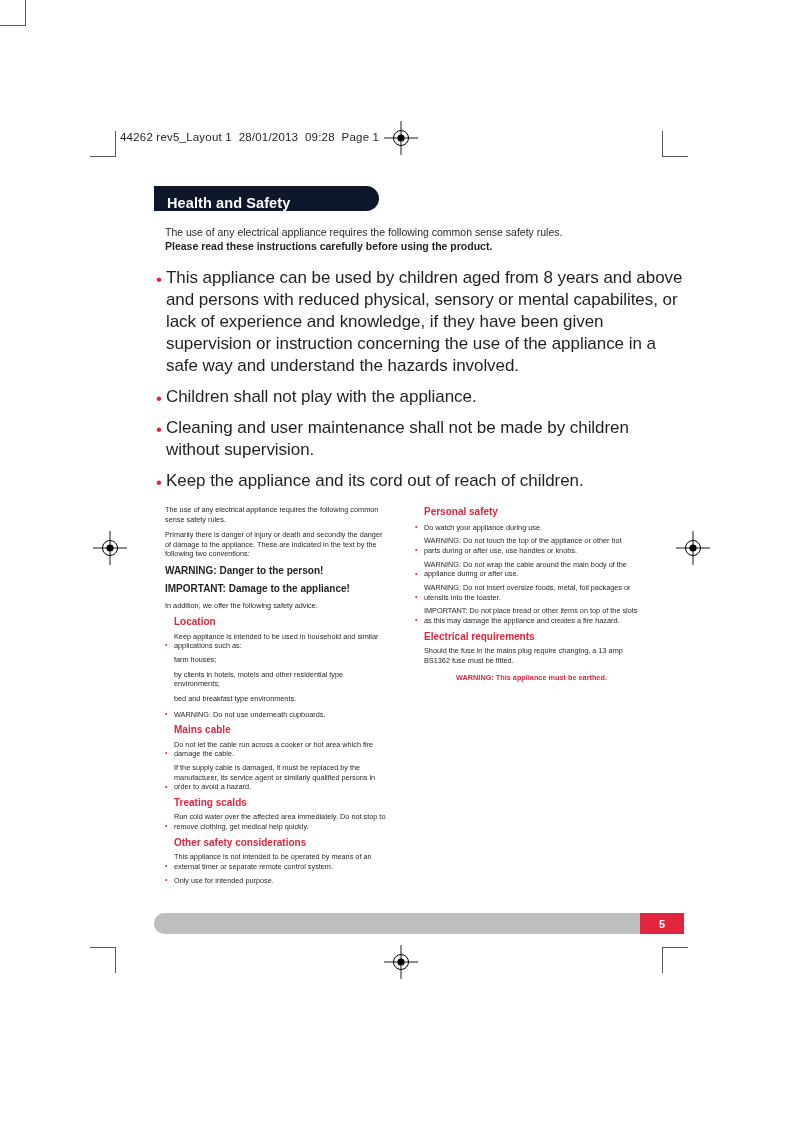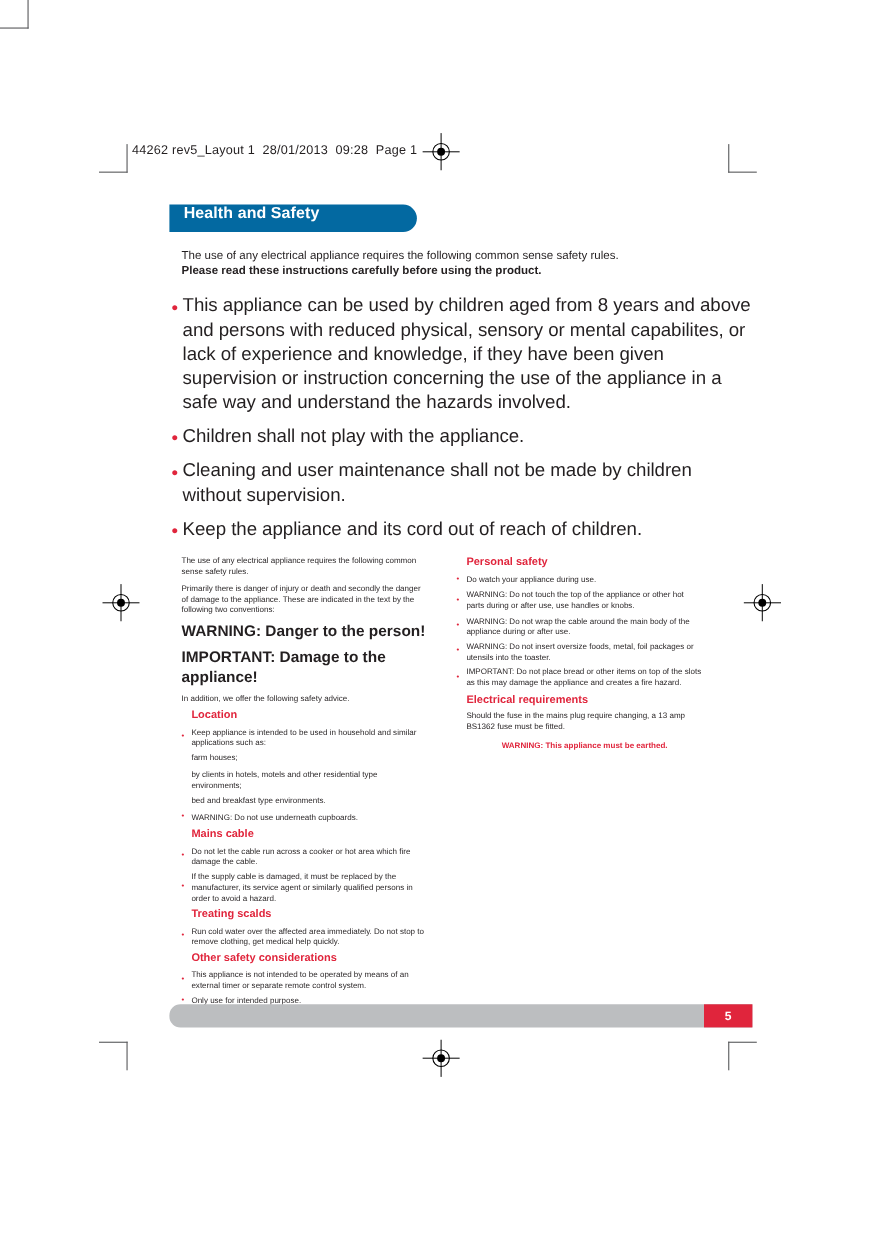--- a/index.html
+++ b/index.html
@@ -63,26 +63,26 @@
   
   .content {
     position: absolute;
     left: 154px;
     top: 186px;
     width: 530px;
   }
 
   
   .title-banner {
-    background: #0369a1;
+    background: #0f172a;
     border-radius: 0 13px 13px 0;
     width: 225px;
     height: 25px;
     display: flex;
-    align-items: flex-start;
+    align-items: flex-end;
     padding-left: 13px;
     box-sizing: border-box;
   }
   .title-banner .title-text {
     color: #ffffff;
     font-size: 14.5px;
     font-weight: bold;
     letter-spacing: 0.1px;
   }
 
@@ -137,26 +137,26 @@
   }
   .sub-head {
     color: #e0253c;
     font-weight: bold;
     font-size: 10px;
     margin-bottom: 3px;
     margin-left: 9px;
   }
   .conv {
     font-weight: bold;
-    font-size: 14px;
+    font-size: 10px;
     margin-bottom: 5px;
   }
   .bullet-row {
     display: flex;
-    align-items: center;
+    align-items: flex-end;
     margin-bottom: 4px;
   }
   .bullet-row .dot {
     color: #e0253c;
     font-size: 7px;
     line-height: 1.5;
     flex: none;
     width: 6px;
   }
   .bullet-row .btxt {

